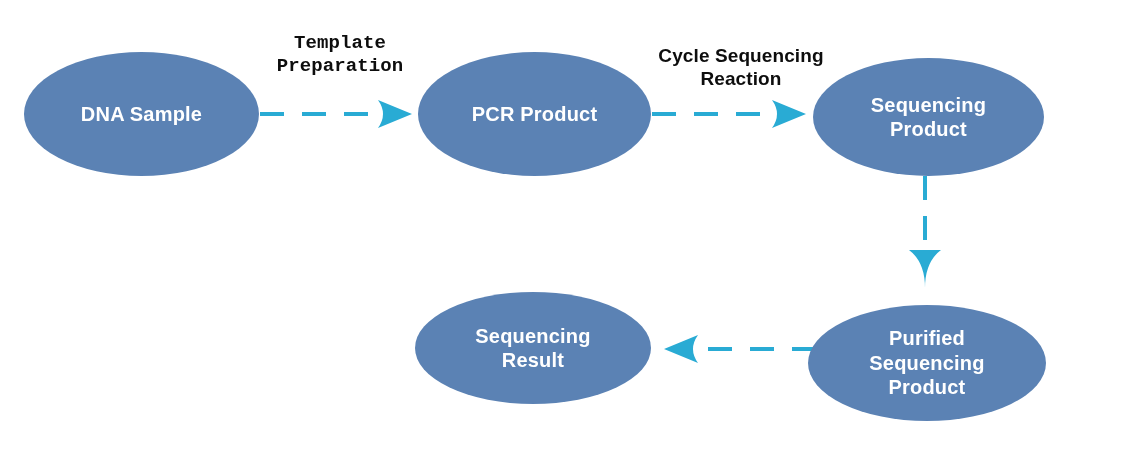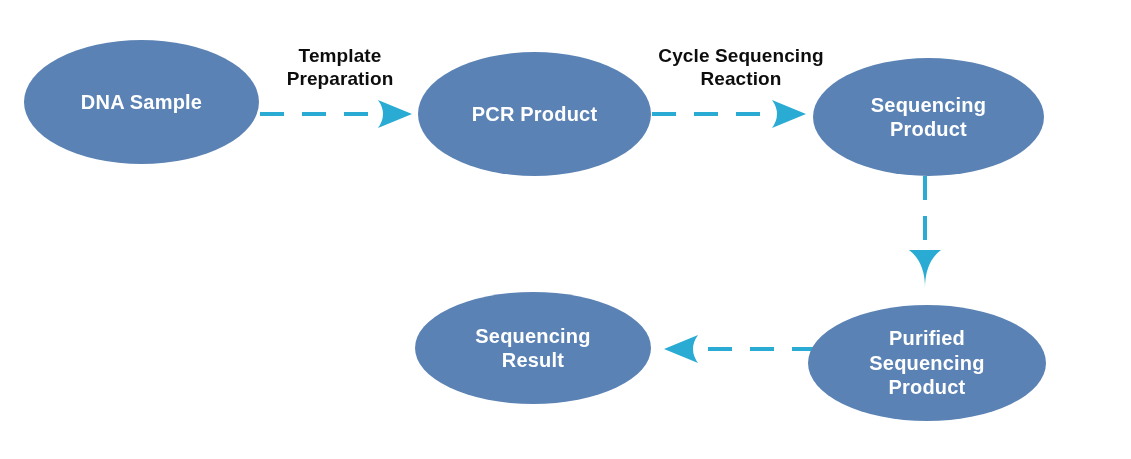--- a/index.html
+++ b/index.html
@@ -82,21 +82,21 @@
 
   <svg class="arrow-svg" style="left:650px; top:333px; width:168px; height:32px;" viewBox="0 0 168 32">
     <g stroke="#29abd4" stroke-width="4" stroke-linecap="butt">
       <line x1="58" y1="16" x2="82" y2="16"></line>
       <line x1="100" y1="16" x2="124" y2="16"></line>
       <line x1="142" y1="16" x2="166" y2="16"></line>
     </g>
     <path d="M 48 2 L 14 16 L 48 30 Q 38 16 48 2 Z" fill="#29abd4"></path>
   </svg>
 
-  <div class="node" style="left:24px; top:40px; width:235px; height:124px;">
+  <div class="node" style="left:24px; top:52px; width:235px; height:124px;">
     <span class="node-label">DNA Sample</span>
   </div>
 
   <div class="node" style="left:418px; top:52px; width:233px; height:124px;">
     <span class="node-label">PCR Product</span>
   </div>
 
   <div class="node" style="left:813px; top:58px; width:231px; height:118px;">
     <span class="node-label">Sequencing
 Product</span>
@@ -106,20 +106,20 @@
     <span class="node-label">Purified
 Sequencing
 Product</span>
   </div>
 
   <div class="node" style="left:415px; top:292px; width:236px; height:112px;">
     <span class="node-label">Sequencing
 Result</span>
   </div>
 
-  <div class="edge-label" style="left:264px; top:44px; width:152px;">Template
+  <div class="edge-label" style="left:264px; top:32px; width:152px;font-family:Liberation Mono, monospace;">Template
 Preparation</div>
 
   <div class="edge-label" style="left:636px; top:44px; width:210px;">Cycle Sequencing
 Reaction</div>
 
 
 </div>
 
 </body></html>

